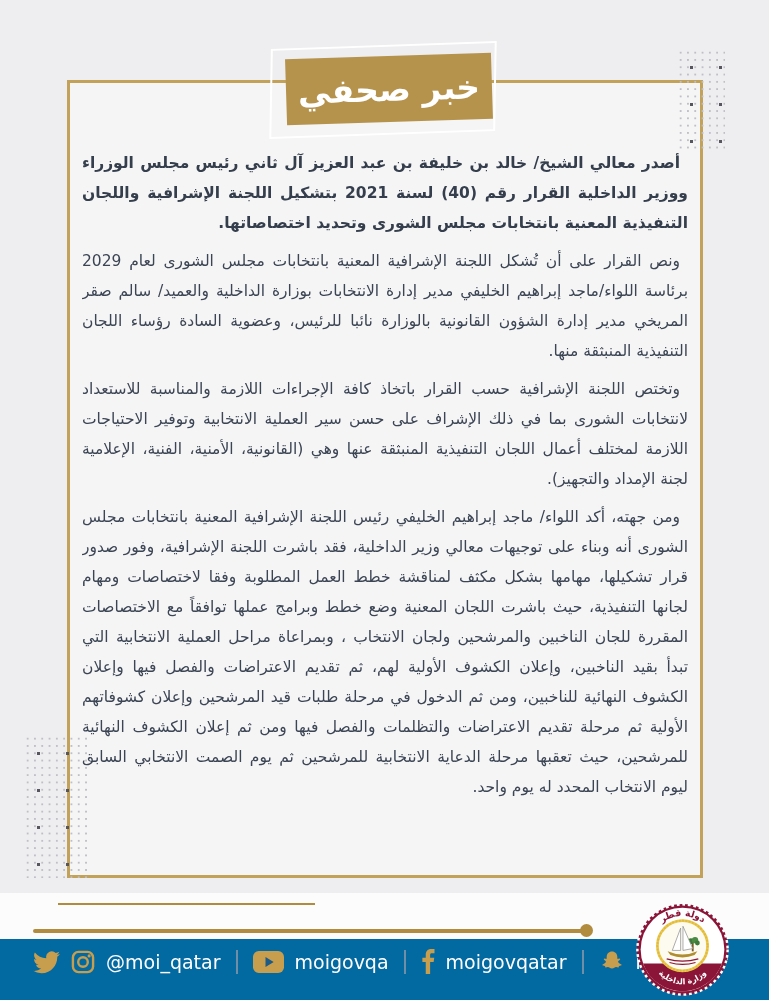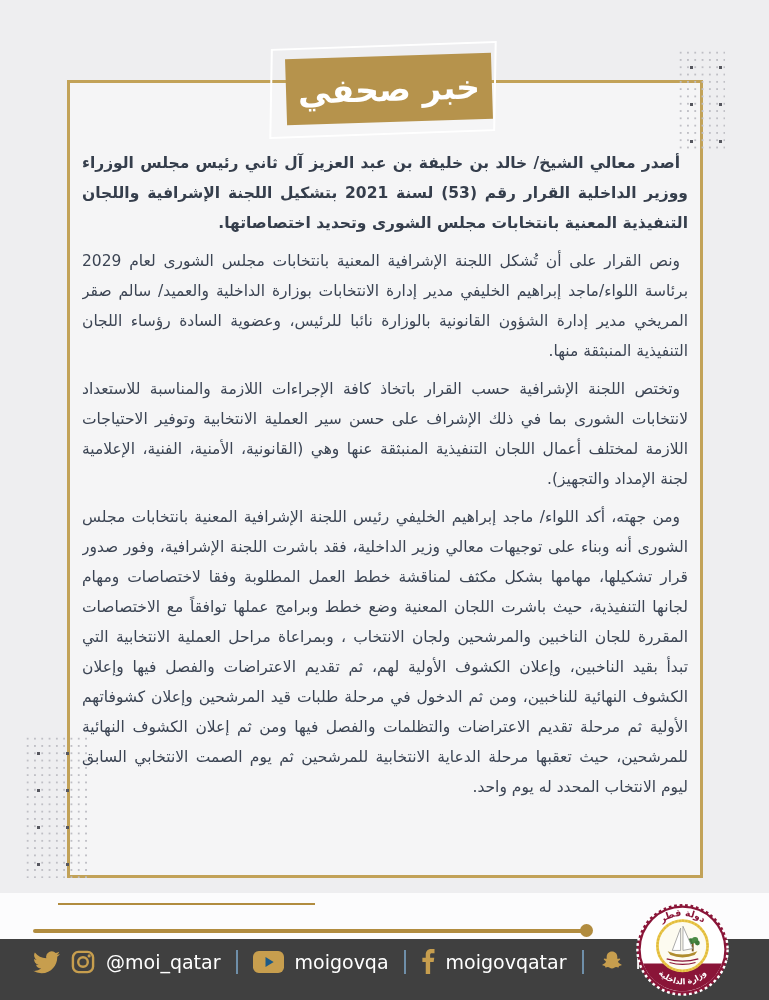--- a/index.html
+++ b/index.html
@@ -71,21 +71,21 @@
   .footer-divider-line {
     position:absolute; left:33px; top:929px; width:552px; height:3.5px;
     background:#b18c3f; border-radius:2px; z-index:3;
   }
   .footer-divider-dot {
     position:absolute; left:580px; top:924px; width:13px; height:13px;
     border-radius:50%; background:#b18c3f; z-index:3;
   }
   .social-bar {
     position:absolute; left:0; top:939px; width:769px; height:61px;
-    background:#404040; z-index:3;
+    background:#0369a1; z-index:3;
     display:flex; align-items:center; direction:ltr;
     padding:0 0 16px 33px; gap:11px;
   }
   .social-bar .handle { color:#ffffff; font-size:19px; white-space:nowrap; }
   .social-sep { width:2px; height:24px; background:#6f8fa9; margin:0 4px; }
   .icn { display:block; }
 
   
   .moi-logo {
     position:absolute; left:636px; top:902px; width:93px; height:95px; z-index:8;
@@ -100,21 +100,21 @@
   <div class="dots dots-left"></div>
 
   <div class="card"></div>
 
   <div class="banner-outline"></div>
   <div class="banner-box">
     <span class="title">خبر صحفي</span>
   </div>
 
   <div class="article">
-    <p class="lead">أصدر معالي الشيخ/ خالد بن خليفة بن عبد العزيز آل ثاني رئيس مجلس الوزراء ووزير الداخلية القرار رقم (53) لسنة 2021 بتشكيل اللجنة الإشرافية واللجان التنفيذية المعنية بانتخابات مجلس الشورى وتحديد اختصاصاتها.</p>
+    <p class="lead">أصدر معالي الشيخ/ خالد بن خليفة بن عبد العزيز آل ثاني رئيس مجلس الوزراء ووزير الداخلية القرار رقم (40) لسنة 2021 بتشكيل اللجنة الإشرافية واللجان التنفيذية المعنية بانتخابات مجلس الشورى وتحديد اختصاصاتها.</p>
     <p>ونص القرار على أن تُشكل اللجنة الإشرافية المعنية بانتخابات مجلس الشورى لعام 2029 برئاسة اللواء/ماجد إبراهيم الخليفي مدير إدارة الانتخابات بوزارة الداخلية والعميد/ سالم صقر المريخي مدير إدارة الشؤون القانونية بالوزارة نائبا للرئيس، وعضوية السادة رؤساء اللجان التنفيذية المنبثقة منها.</p>
     <p>وتختص اللجنة الإشرافية حسب القرار باتخاذ كافة الإجراءات اللازمة والمناسبة للاستعداد لانتخابات الشورى بما في ذلك الإشراف على حسن سير العملية الانتخابية وتوفير الاحتياجات اللازمة لمختلف أعمال اللجان التنفيذية المنبثقة عنها وهي (القانونية، الأمنية، الفنية، الإعلامية لجنة الإمداد والتجهيز).</p>
     <p>ومن جهته، أكد اللواء/ ماجد إبراهيم الخليفي رئيس اللجنة الإشرافية المعنية بانتخابات مجلس الشورى أنه وبناء على توجيهات معالي وزير الداخلية، فقد باشرت اللجنة الإشرافية، وفور صدور قرار تشكيلها، مهامها بشكل مكثف لمناقشة خطط العمل المطلوبة وفقا لاختصاصات ومهام لجانها التنفيذية، حيث باشرت اللجان المعنية وضع خطط وبرامج عملها توافقاً مع الاختصاصات المقررة للجان الناخبين والمرشحين ولجان الانتخاب ، وبمراعاة مراحل العملية الانتخابية التي تبدأ بقيد الناخبين، وإعلان الكشوف الأولية لهم، ثم تقديم الاعتراضات والفصل فيها وإعلان الكشوف النهائية للناخبين، ومن ثم الدخول في مرحلة طلبات قيد المرشحين وإعلان كشوفاتهم الأولية ثم مرحلة تقديم الاعتراضات والتظلمات والفصل فيها ومن ثم إعلان الكشوف النهائية للمرشحين، حيث تعقبها مرحلة الدعاية الانتخابية للمرشحين ثم يوم الصمت الانتخابي السابق ليوم الانتخاب المحدد له يوم واحد.</p>
   </div>
 
   <div class="footer-white-band"></div>
   <div class="contact-underline"></div>
   <div class="contact-line">www.moi.gov.qa – info@moi.gov.qa</div>
   <div class="footer-divider-line"></div>
   <div class="footer-divider-dot"></div>

